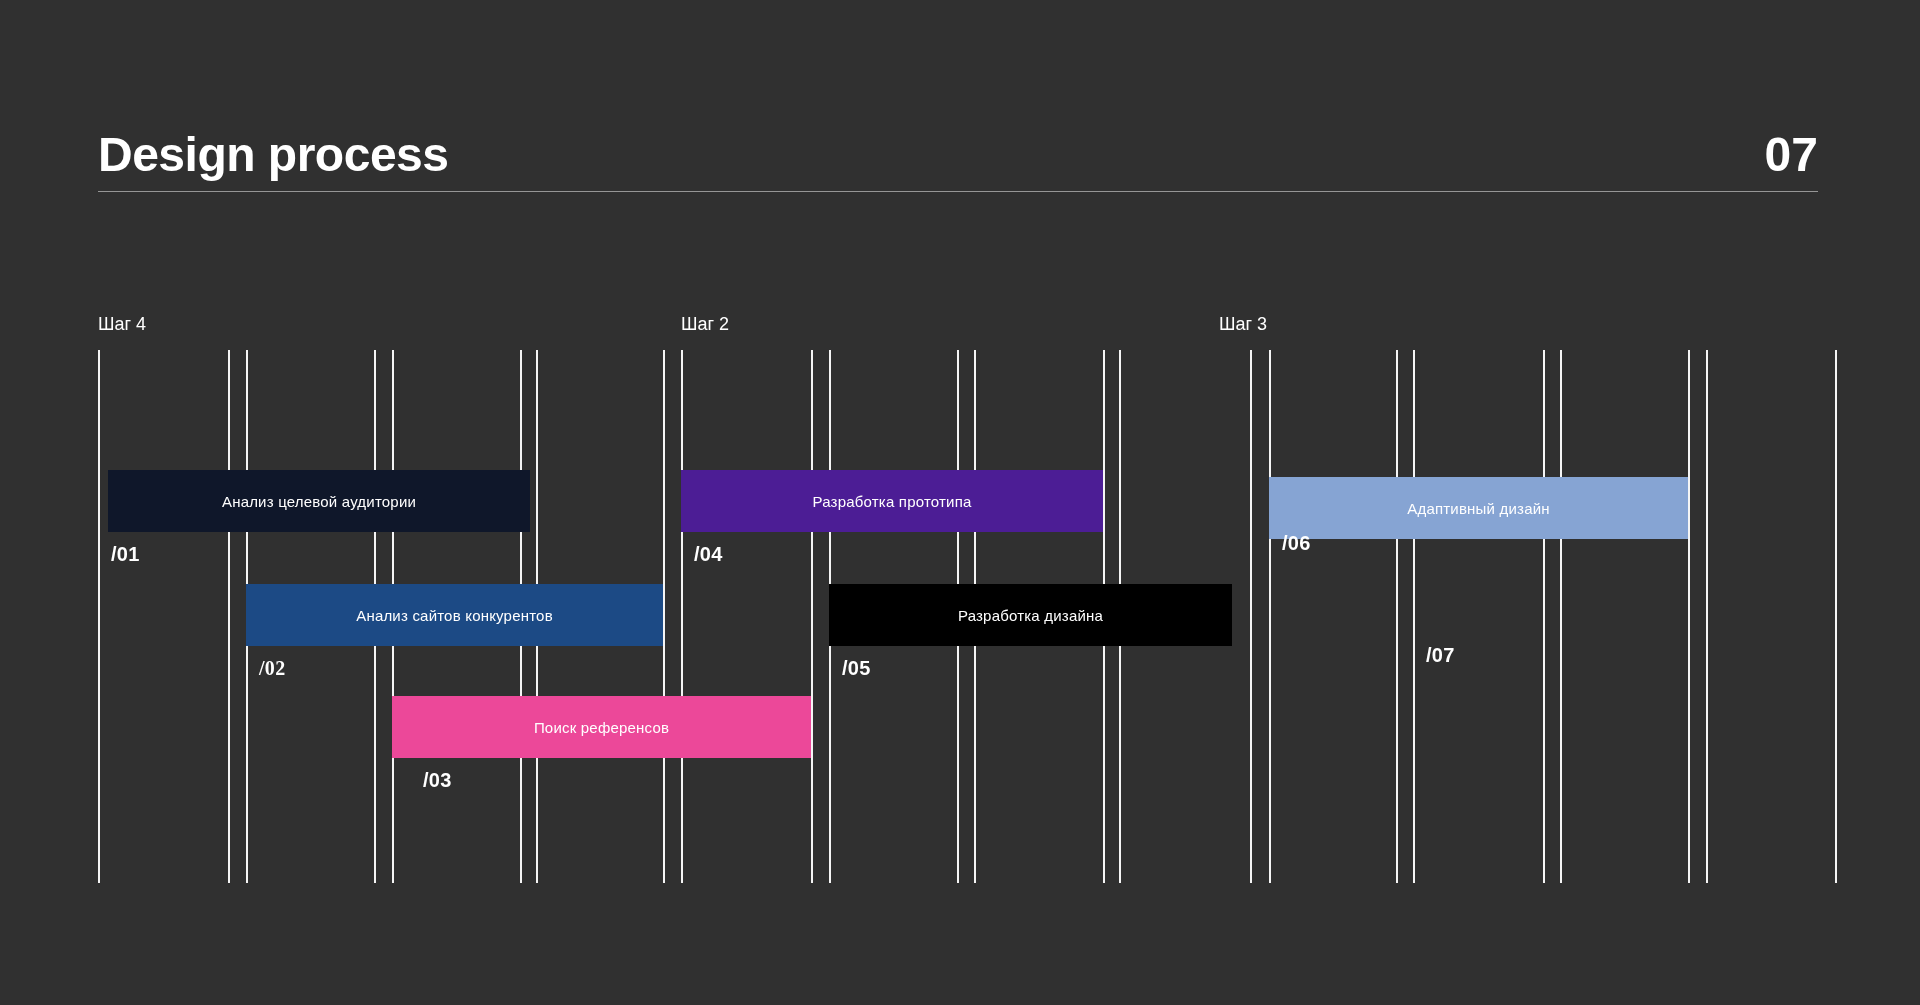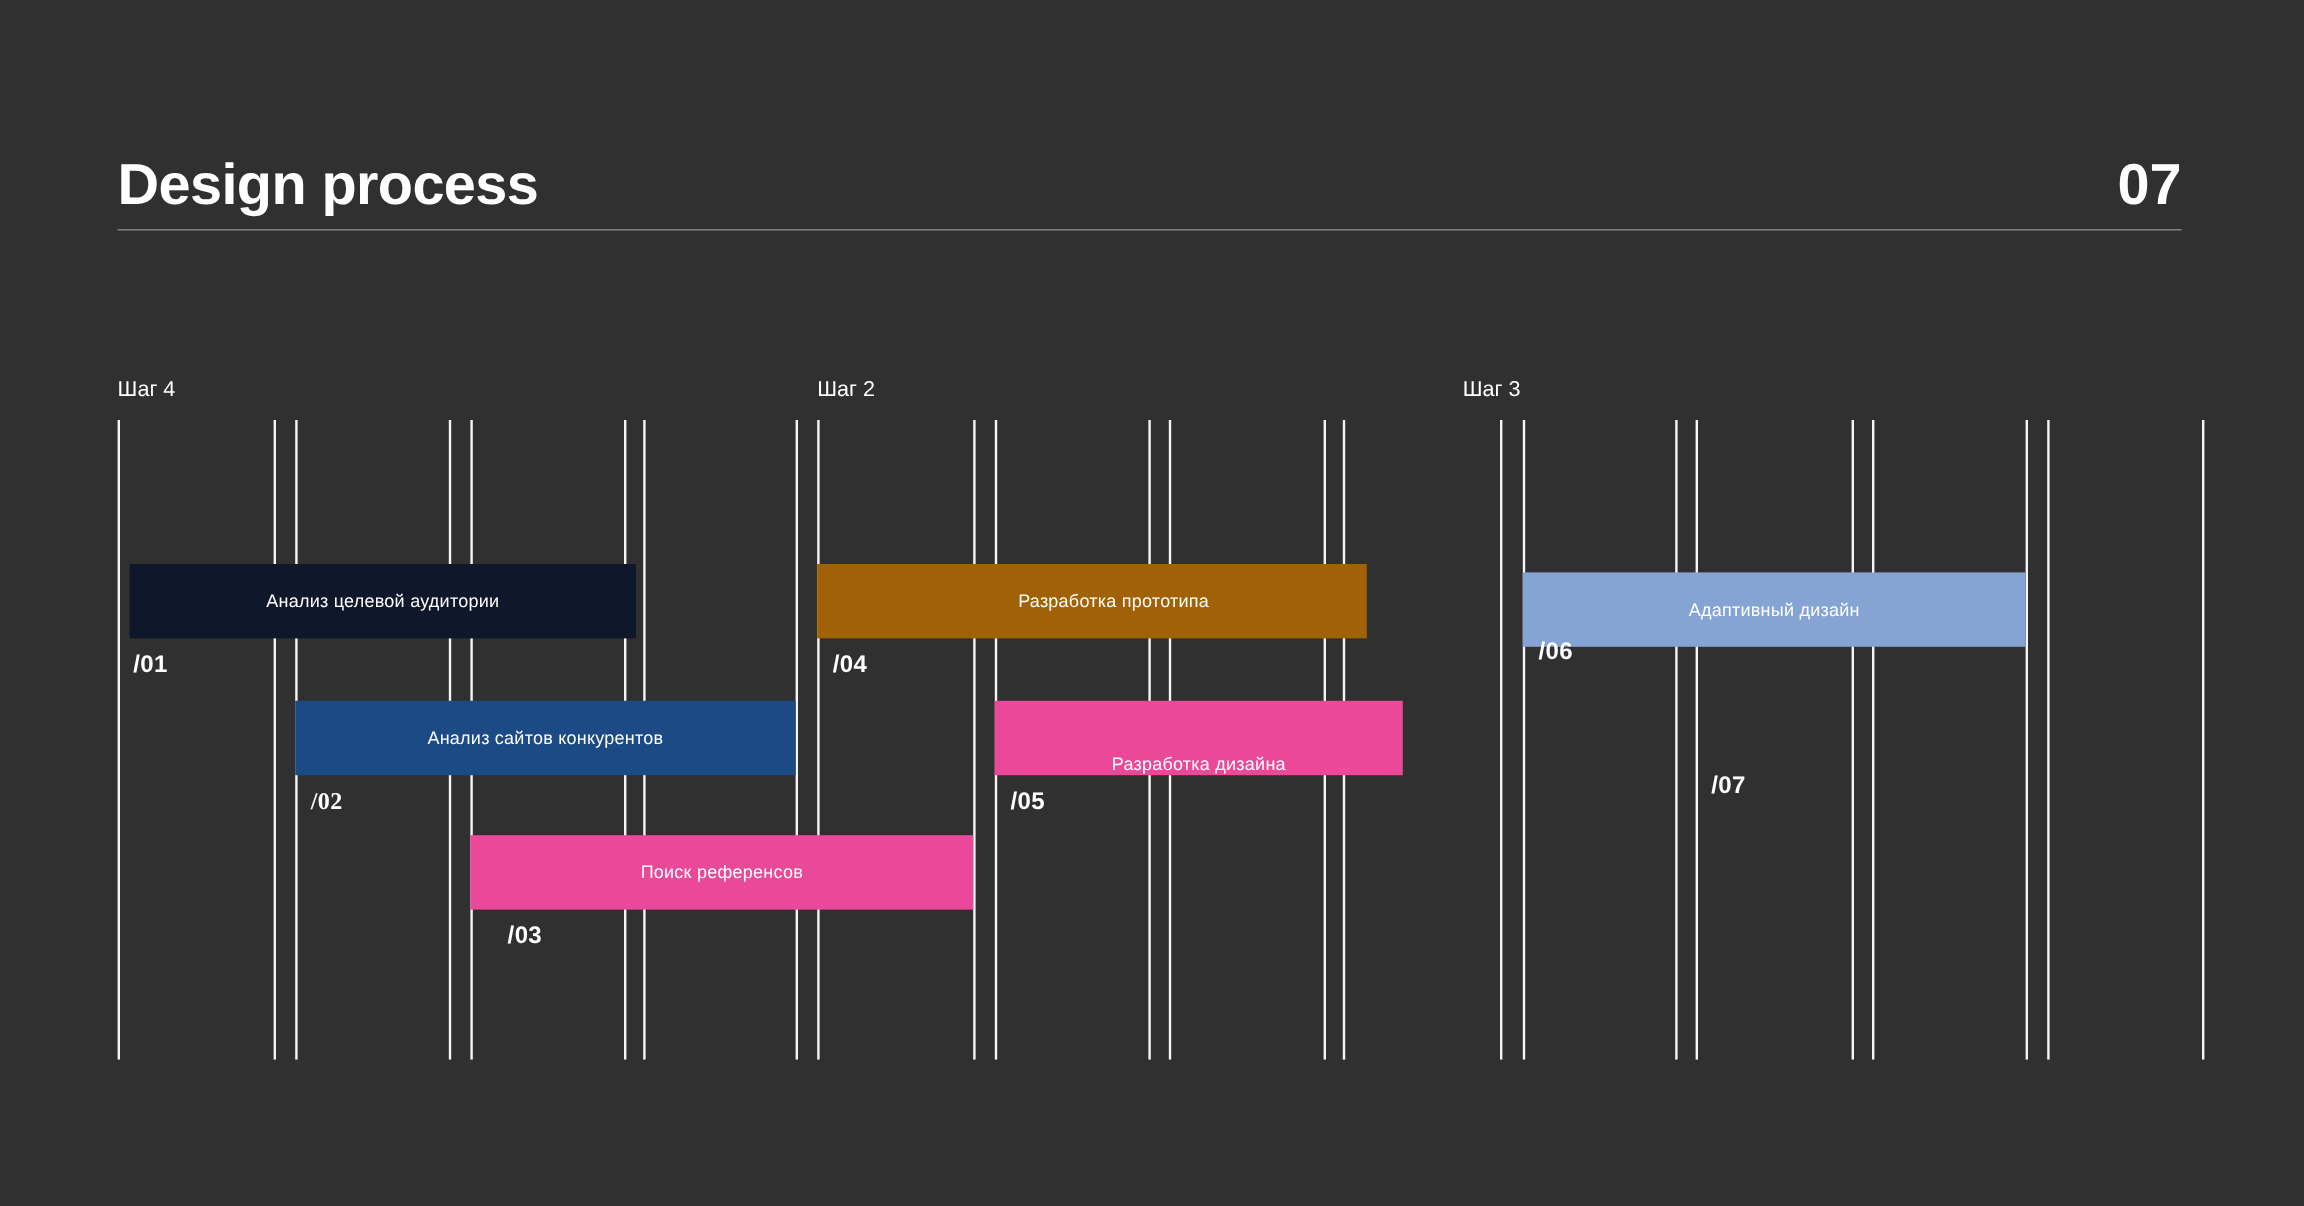--- a/index.html
+++ b/index.html
@@ -78,25 +78,25 @@
       </div>
       <div class="task-number" style="left: 111px; top: 544px;">/01</div>
       <div class="task-bar" style="left: 246px; top: 584px; width: 417px; background: rgb(28, 74, 133);">
         <span class="task-bar-label">Анализ сайтов конкурентов</span>
       </div>
       <div class="task-number" style="left: 259px; top: 658px; font-family: Liberation Serif, serif;">/02</div>
       <div class="task-bar" style="left: 392px; top: 696px; width: 419px; background: #ec4899;">
         <span class="task-bar-label">Поиск референсов</span>
       </div>
       <div class="task-number" style="left: 423px; top: 770px;">/03</div>
-      <div class="task-bar" style="left: 681px; top: 470px; width: 422px; background: #a16207; padding-left: 36px;">
+      <div class="task-bar" style="left: 681px; top: 470px; width: 422px; background: #4c1d95;">
         <span class="task-bar-label">Разработка прототипа</span>
       </div>
       <div class="task-number" style="left: 694px; top: 544px;">/04</div>
-      <div class="task-bar" style="left: 829px; top: 584px; width: 340px; background: #ec4899; align-items: flex-end;">
+      <div class="task-bar" style="left: 829px; top: 584px; width: 403px; background: #000000;">
         <span class="task-bar-label">Разработка дизайна</span>
       </div>
       <div class="task-number" style="left: 842px; top: 658px;">/05</div>
       <div class="task-bar" style="left: 1269px; top: 477px; width: 419px; background: rgb(134, 164, 211);">
         <span class="task-bar-label">Адаптивный дизайн</span>
       </div>
       <div class="task-number" style="left: 1282px; top: 533px;">/06</div>
       <div class="task-number" style="left: 1426px; top: 645px;">/07</div>
     </div>
 </div>

